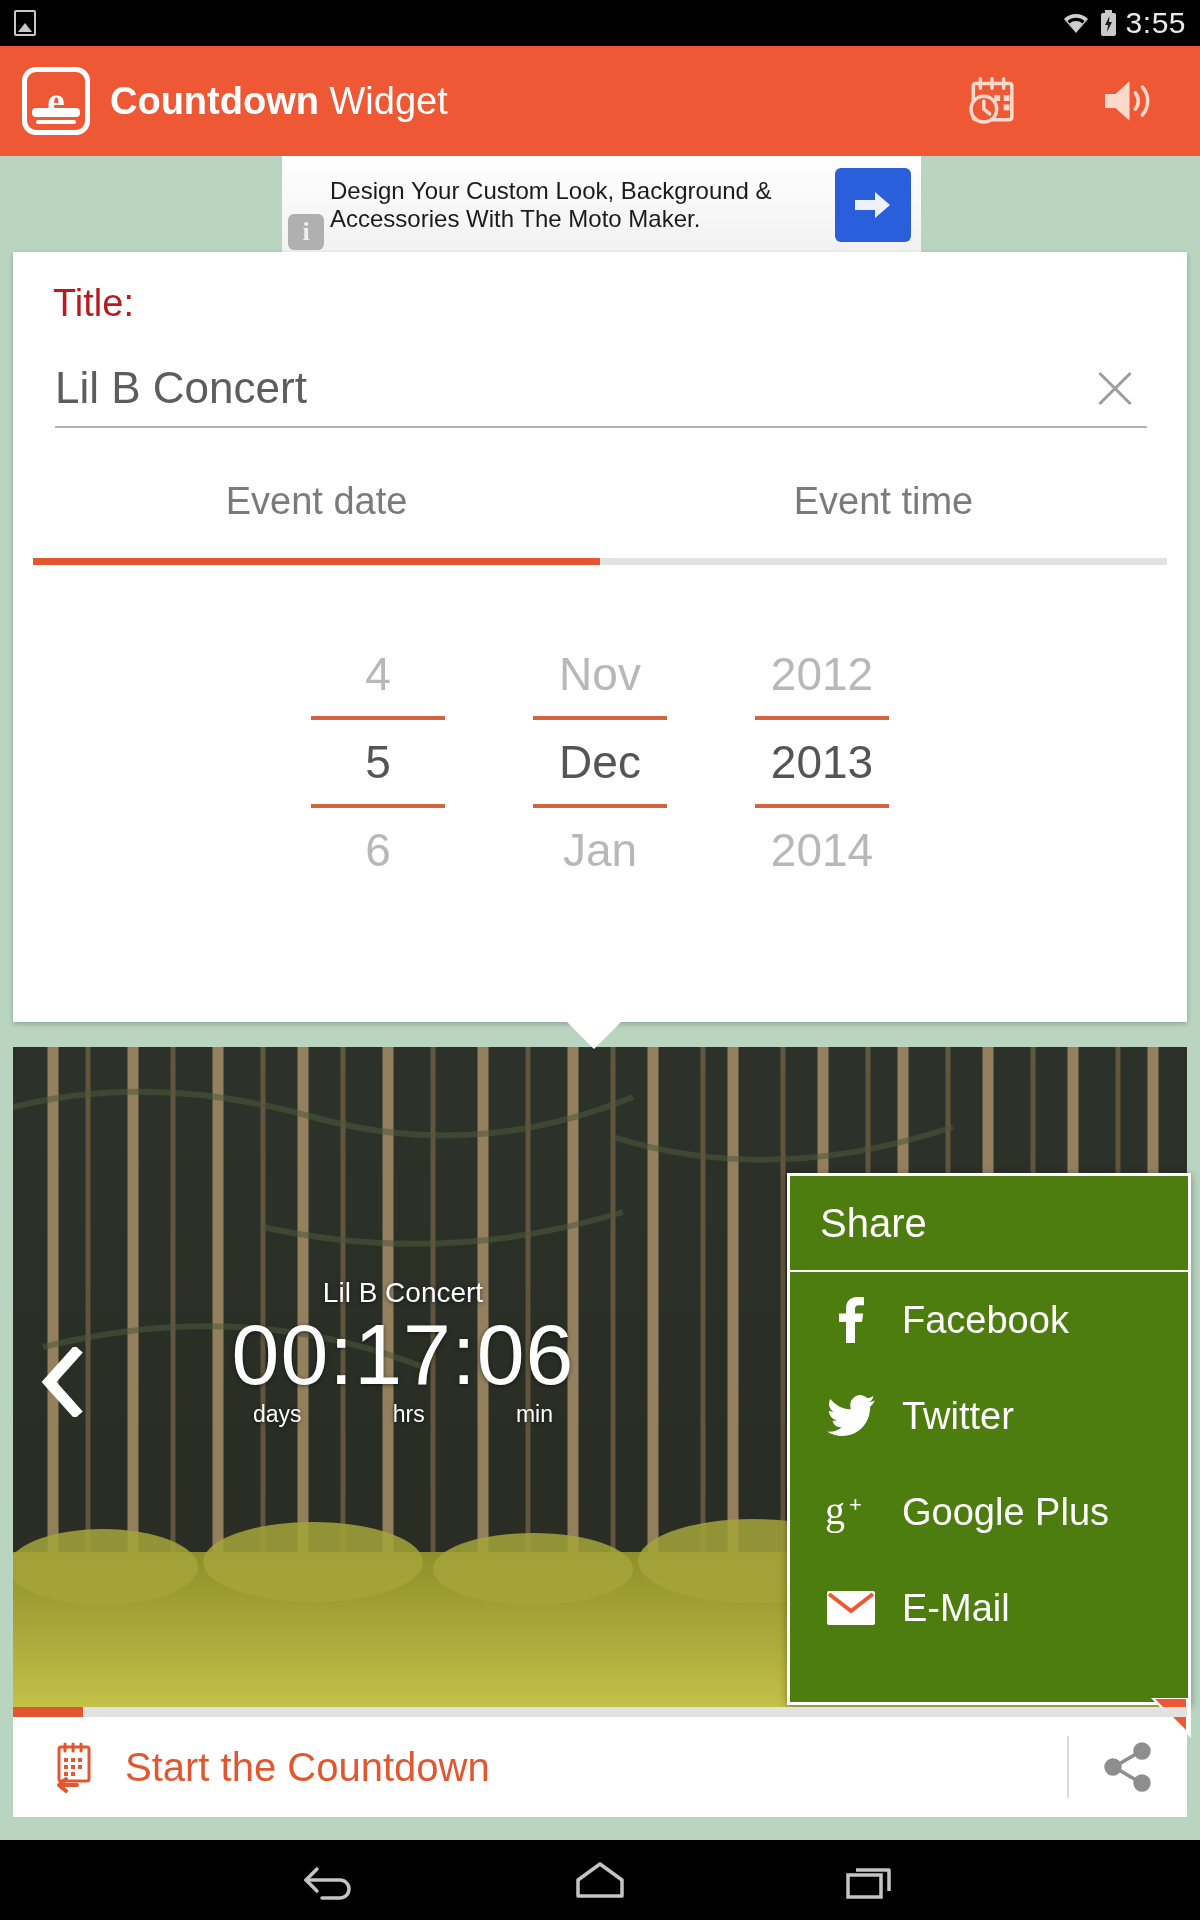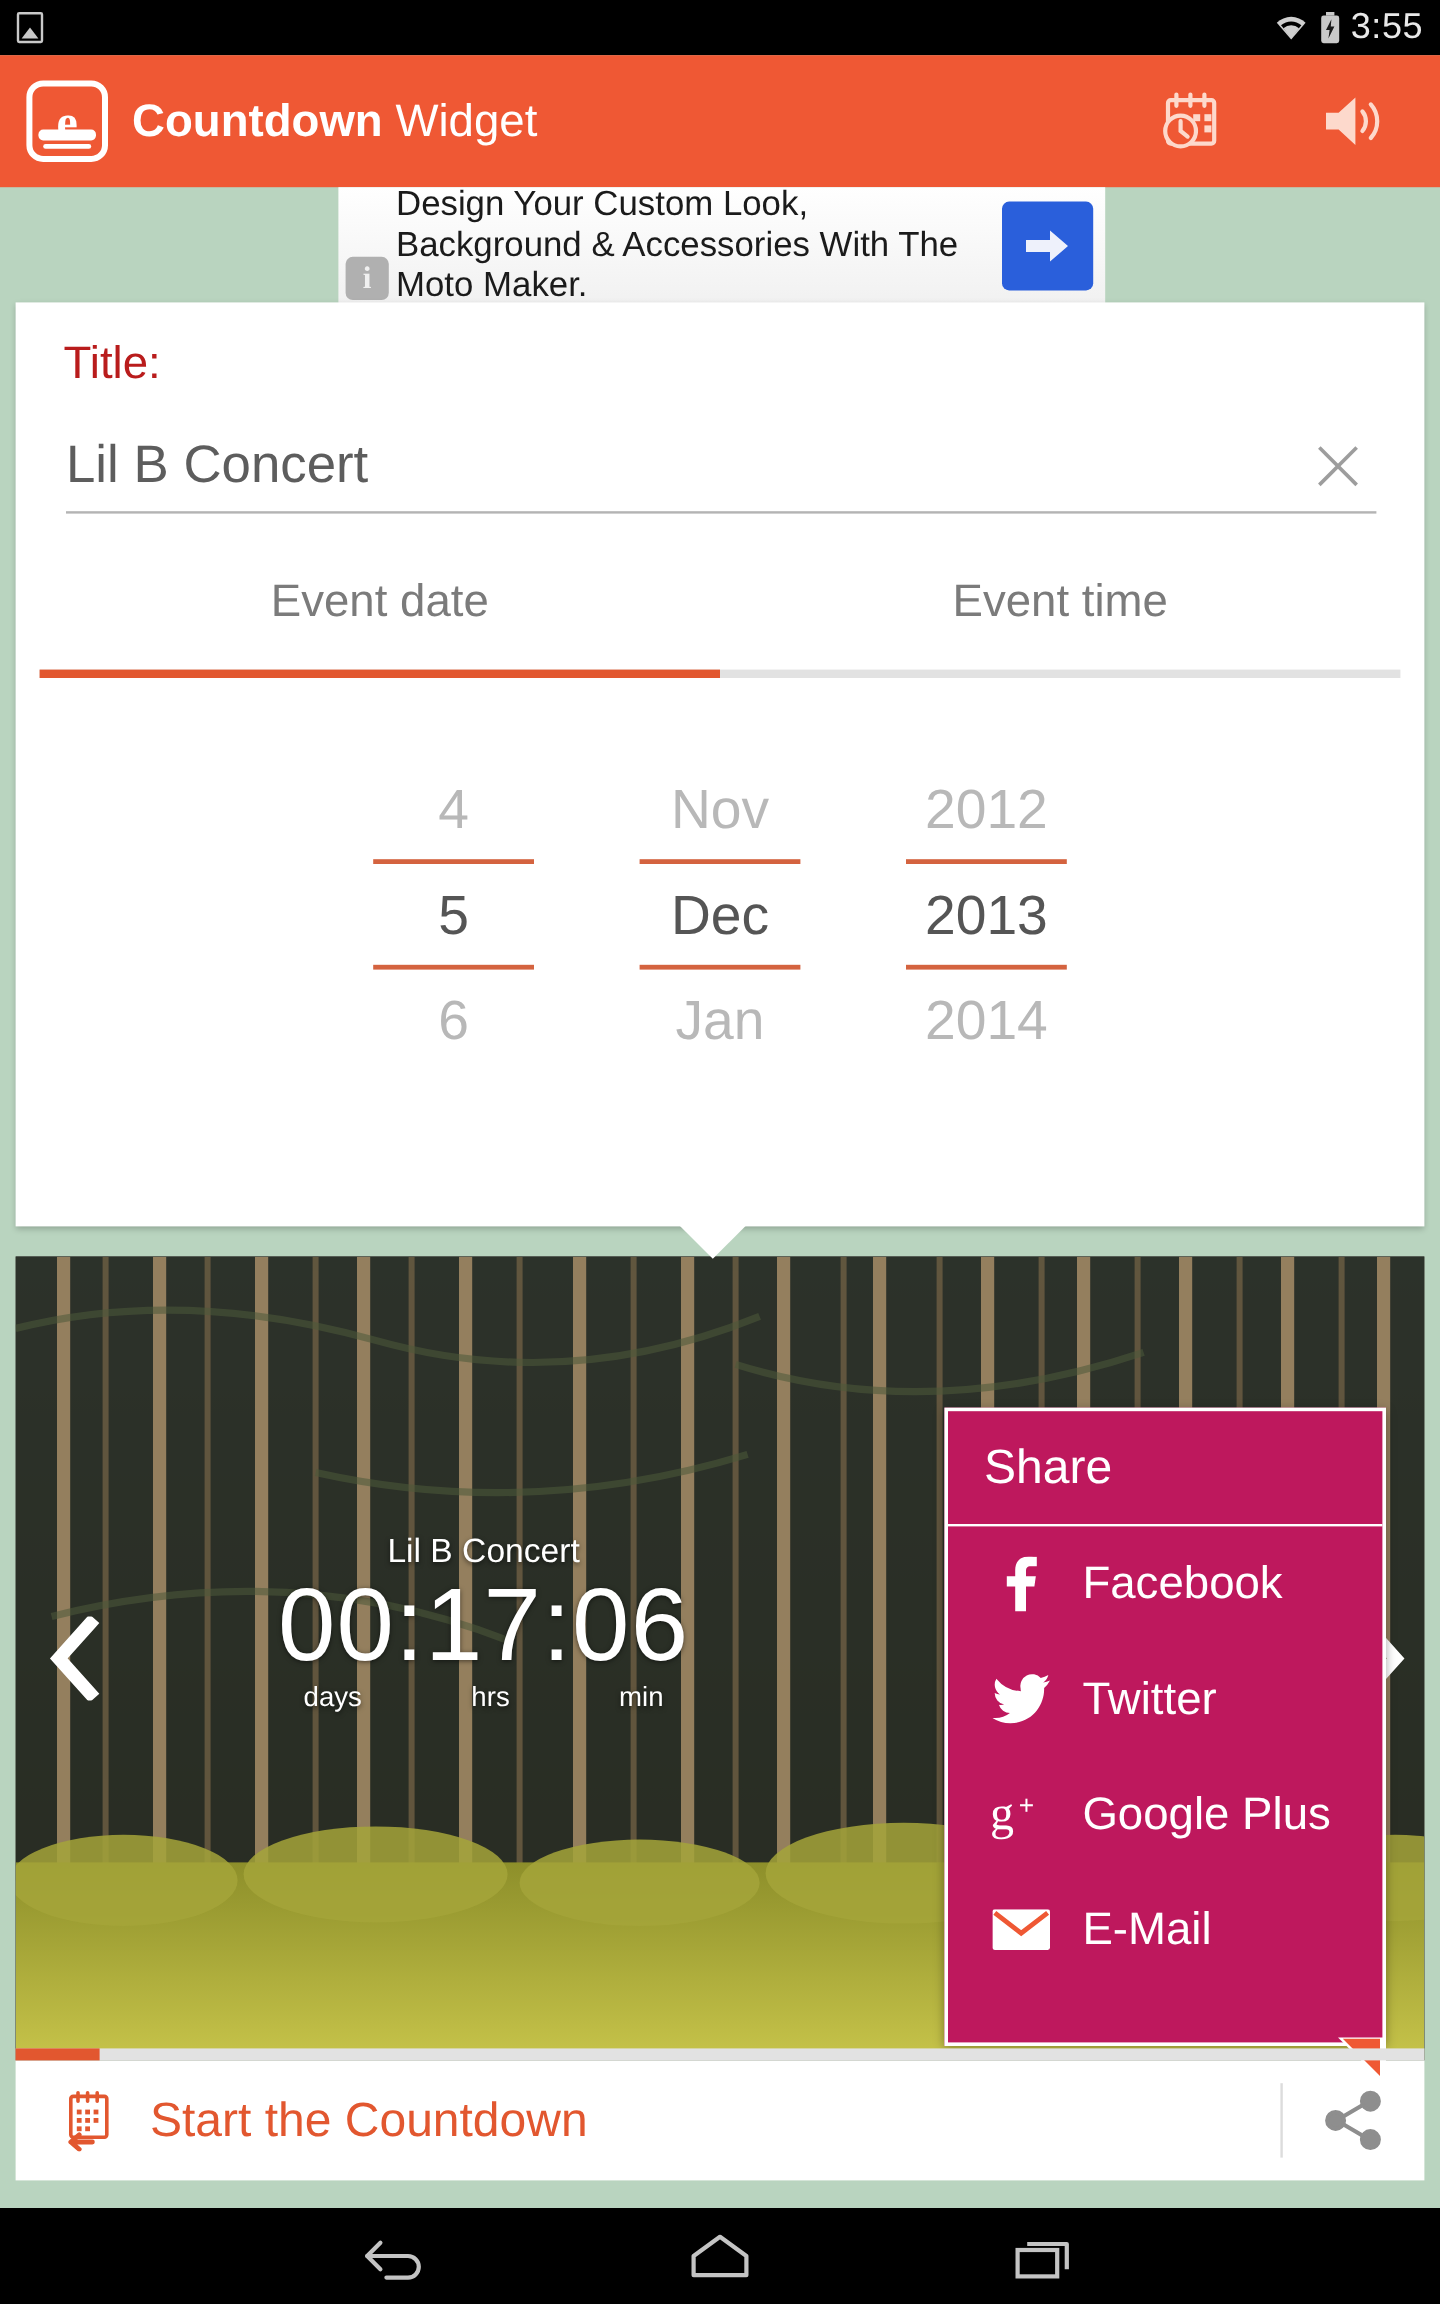--- a/index.html
+++ b/index.html
@@ -89,21 +89,21 @@
     background: linear-gradient(#ffffff, #f1f1f1);
     display: flex; align-items: center;
   }
   .ad-info {
     position: absolute; left: 6px; bottom: 4px;
     width: 36px; height: 36px; border-radius: 6px;
     background: #b0b0b0; display: flex; align-items: center; justify-content: center;
     color: #f0f0f0; font-family: "Liberation Serif", serif; font-weight: bold; font-size: 26px;
   }
   .ad-text {
-    margin-left: 48px; color: #1b1b1b; font-size: 29px; line-height: 1.17;
+    margin-left: 48px; color: #1b1b1b; font-size: 24px; line-height: 1.17;
     width: 500px;
   }
   .ad-cta {
     position: absolute; right: 10px; top: 12px;
     width: 76px; height: 74px; background: #2a5fdb; border-radius: 6px;
     display: flex; align-items: center; justify-content: center;
   }
   .ad-cta svg { display: block; }
 
   
@@ -197,22 +197,22 @@
   .cd-title { font-size: 28px; margin-bottom: 2px; }
   .cd-time { font-size: 86px; line-height: 1; font-weight: 300; letter-spacing: 1px; }
   .cd-units {
     display: flex; justify-content: space-between;
     width: 300px; margin: 4px auto 0; font-size: 23px;
   }
 
   
   .share {
     position: absolute; left: 787px; top: 1173px;
-    width: 368px; height: 532px;
-    background: #be185d; border: 3px solid #ffffff;
+    width: 404px; height: 532px;
+    background: #4d7c0f; border: 3px solid #ffffff;
     box-shadow: 0 2px 8px rgba(0,0,0,0.35);
     z-index: 5;
   }
   .share-head {
     height: 96px; display: flex; align-items: center;
     padding-left: 30px; border-bottom: 2px solid #ffffff;
     color: #fff; font-size: 40px;
   }
   .share-item {
     display: flex; align-items: center; height: 96px; padding-left: 28px;

